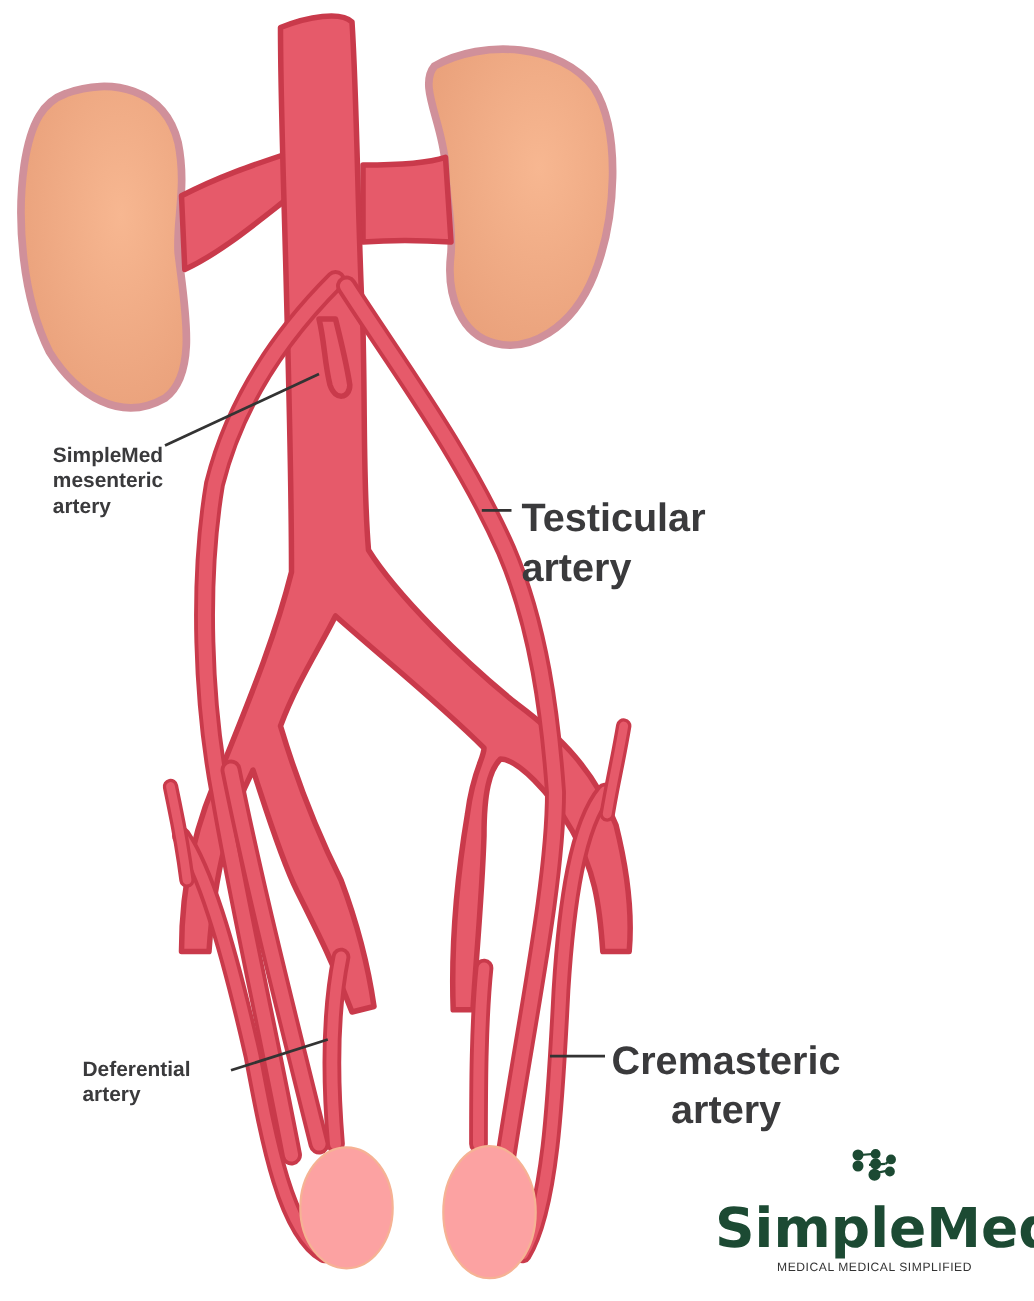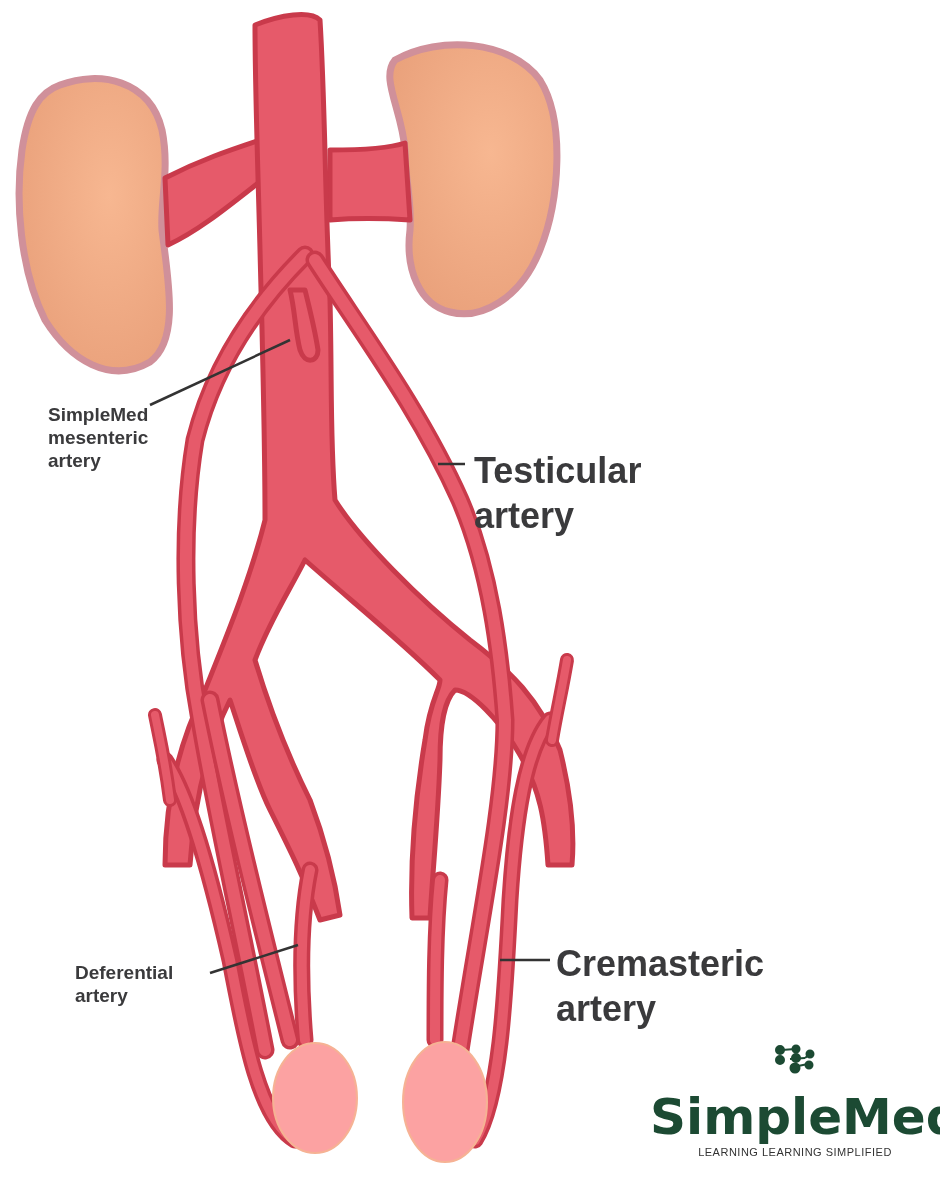--- a/index.html
+++ b/index.html
@@ -85,20 +85,20 @@
   </g>
 </svg>
 
 <div class="label small" style="left:48px; top:404px;">SimpleMed
 mesenteric
 artery</div>
 <div class="label big" style="left:474px; top:448px;">Testicular
 artery</div>
 <div class="label small" style="left:75px; top:962px;">Deferential
 artery</div>
-<div class="label big" style="left:556px; top:941px;">Cremasteric
+<div class="label big" style="left:556px; top:941px;text-align:center;">Cremasteric
 artery</div>
 
 <div class="logo">
   <div style="height:44px;"></div>
   <div class="logo-name">SimpleMed</div>
-  <div class="logo-tag">LEARNING LEARNING  SIMPLIFIED</div>
+  <div class="logo-tag">MEDICAL MEDICAL  SIMPLIFIED</div>
 </div>
 
 </body></html>

